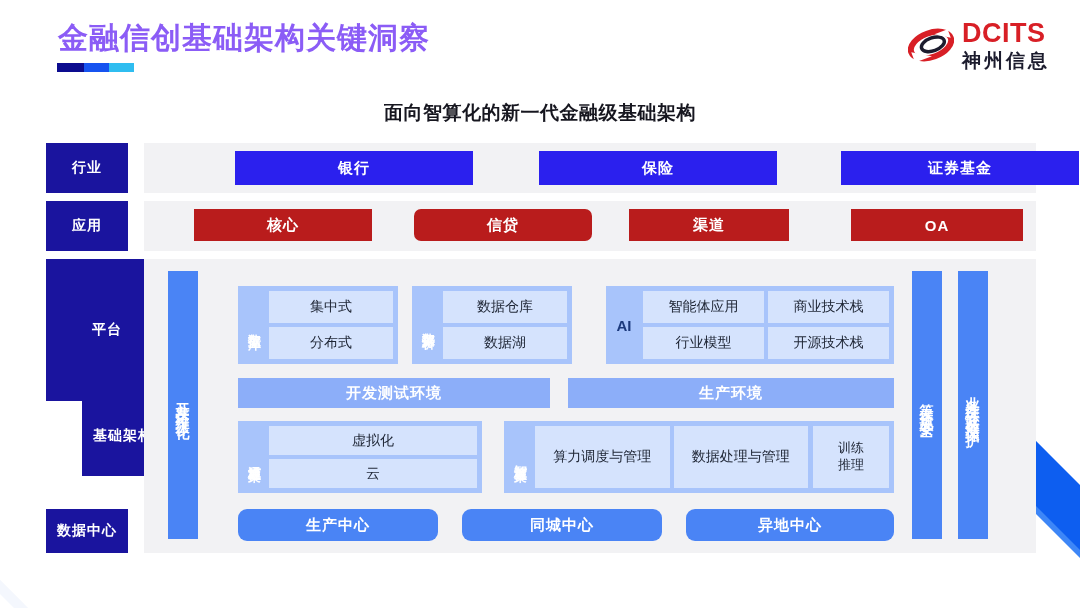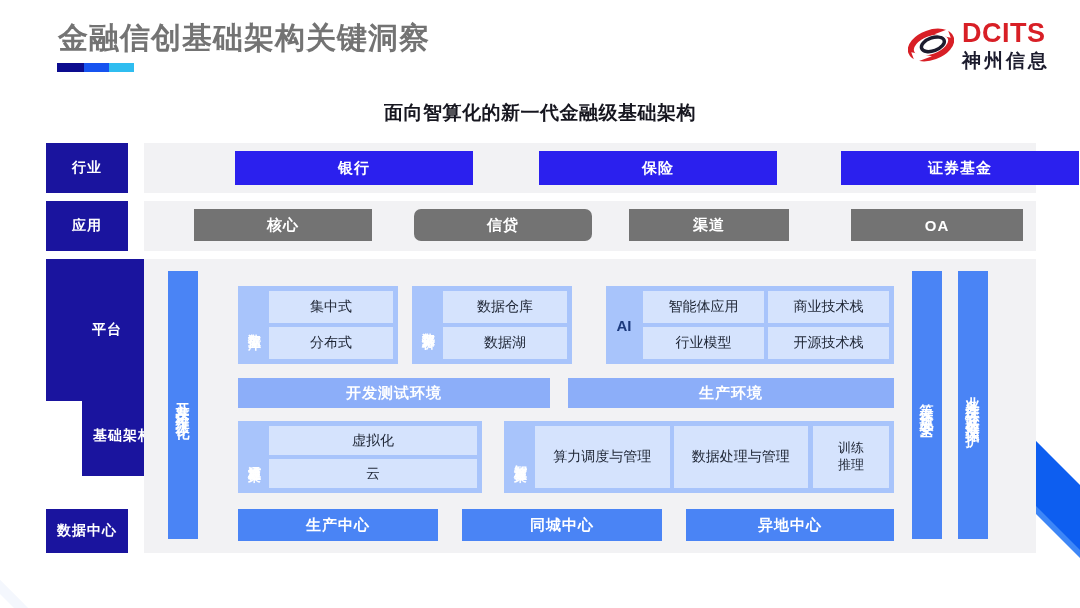--- a/index.html
+++ b/index.html
@@ -20,21 +20,21 @@
   .s5{width:420px;height:12px;background:#e8f0fe;right:6px;bottom:74px;}
   .deco-bl{left:0;bottom:0;width:150px;height:90px;overflow:hidden;}
   .deco-bl i{position:absolute;display:block;transform:rotate(45deg);transform-origin:bottom left;}
   .b1{width:300px;height:14px;background:#eef2fb;left:-40px;bottom:12px;}
   .b2{width:300px;height:10px;background:#f4f7fd;left:-20px;bottom:34px;}
 
   
   .header{position:absolute;left:0;top:0;width:1080px;height:90px;}
   .title{
     position:absolute;left:58px;top:18px;
-    font-size:30px;font-weight:bold;color:#737373;letter-spacing:1px;
+    font-size:30px;font-weight:bold;color:#8b5cf6;letter-spacing:1px;
   }
   .title-underline{position:absolute;left:57px;top:63px;width:77px;height:9px;display:flex;}
   .title-underline span{display:block;height:100%;}
   .tu1{width:27px;background:#0c0c8f;}
   .tu2{width:25px;background:#1653f0;}
   .tu3{width:25px;background:#2fbdf0;}
 
   .logo{position:absolute;right:30px;top:20px;display:flex;align-items:center;gap:8px;}
   .logo-mark{width:46px;height:46px;position:relative;flex:0 0 auto;}
   .logo-text{display:flex;flex-direction:column;line-height:1;}
@@ -69,21 +69,21 @@
   .btn-ind{
     position:absolute;top:8px;height:34px;background:#2b20ee;color:#fff;
     display:flex;align-items:center;justify-content:center;
     font-size:15px;font-weight:bold;letter-spacing:1px;margin-left:41px;
   }
   .bi-0{left:50px;width:238px;}
   .bi-1{left:354px;width:238px;}
   .bi-2{left:656px;width:238px;}
 
   .btn-app{
-    position:absolute;top:8px;height:32px;background:#737373;color:#fff;
+    position:absolute;top:8px;height:32px;background:#b91c1c;color:#fff;
     display:flex;align-items:center;justify-content:center;
     font-size:15px;font-weight:bold;letter-spacing:1px;
   }
   .ba-0{left:50px;width:178px;}
   .ba-1{left:270px;width:178px;border-radius:7px;}
   .ba-2{left:485px;width:160px;}
   .ba-3{left:707px;width:172px;}
 
   
   .pillar{
@@ -127,21 +127,21 @@
   .g-tf{left:94px;top:162px;width:244px;height:72px;}
   .g-zf{left:360px;top:162px;width:390px;height:72px;}
   .zf-wrap{flex:1;display:flex;gap:5px;margin-left:4px;}
   .zf-col{flex:1;display:flex;flex-direction:row;gap:4px;}
   .zf-side{width:76px;background:#d5e3fd;color:#1d2433;font-size:13px;
     display:flex;align-items:center;justify-content:center;text-align:center;line-height:1.3;}
 
   .dc{
     position:absolute;top:250px;height:32px;background:#4a84f5;color:#fff;
     display:flex;align-items:center;justify-content:center;
-    font-size:15px;font-weight:bold;letter-spacing:1px;
+    font-size:15px;font-weight:bold;letter-spacing:1px;border-radius:9px;
   }
   .dc-0{left:94px;width:200px;}
   .dc-1{left:318px;width:200px;}
   .dc-2{left:542px;width:208px;}
 </style>
 </head>
 <body>
 
 <div class="deco deco-br">
   <i class="s5"></i>

